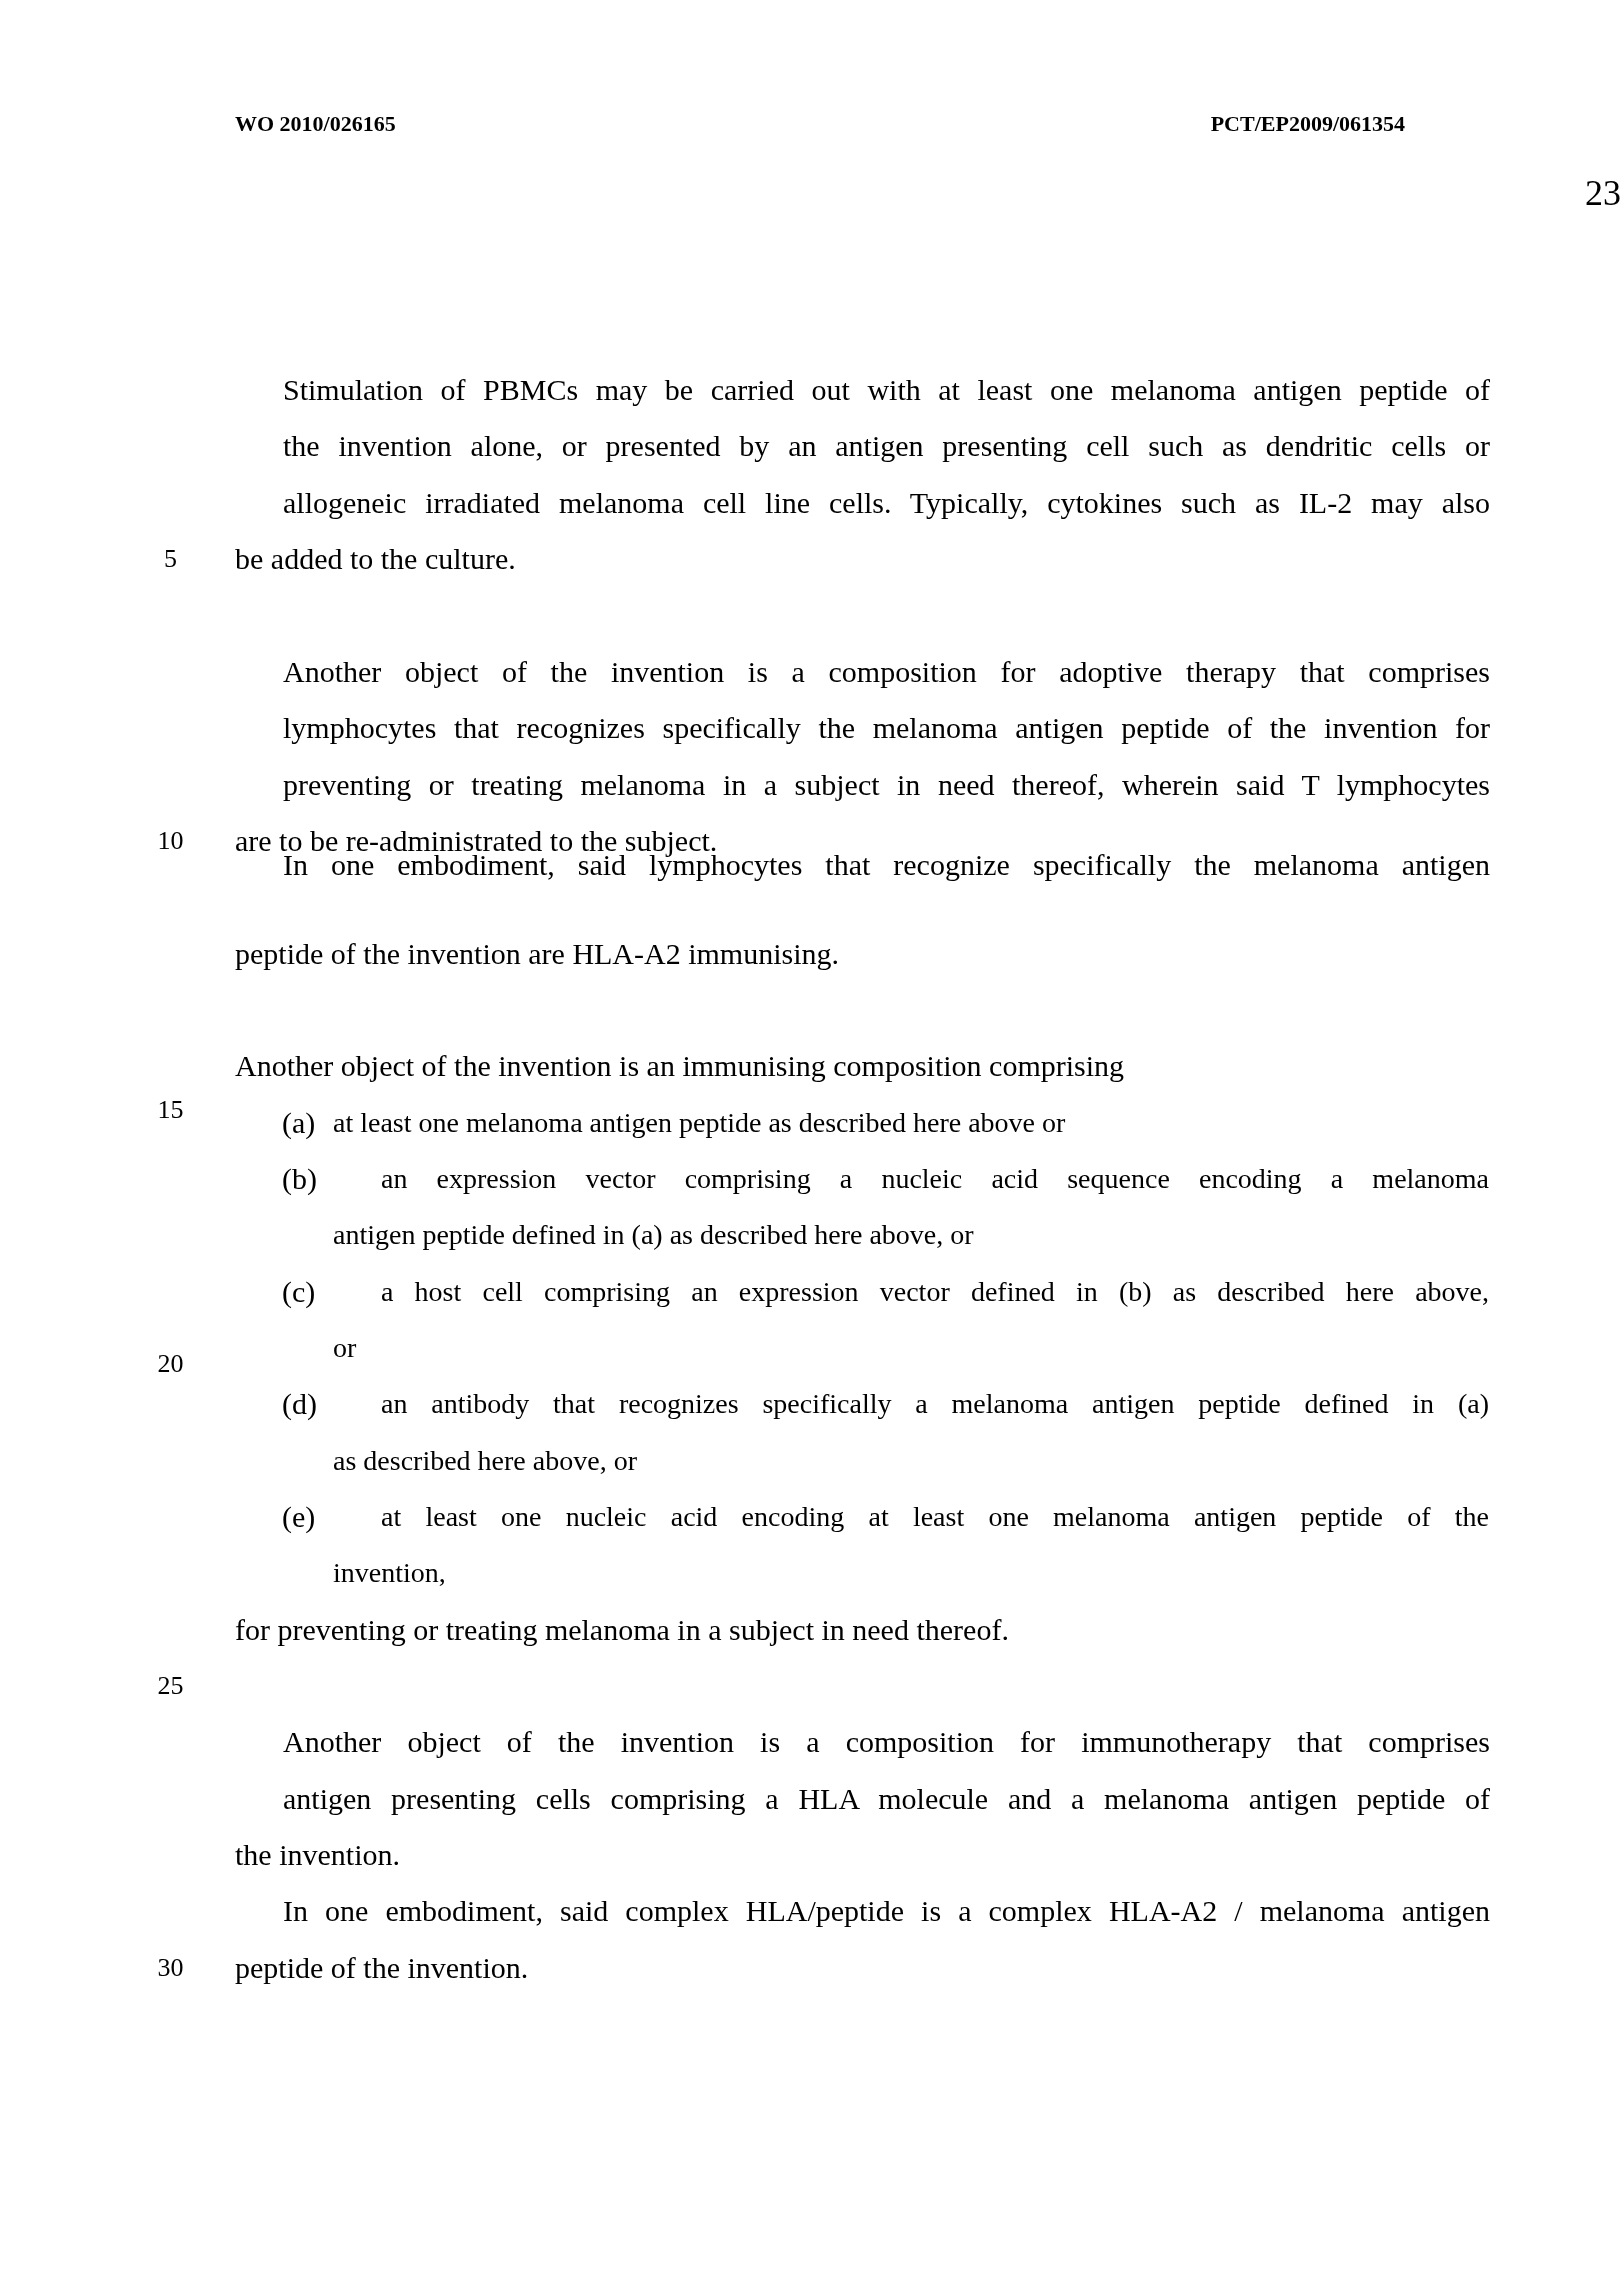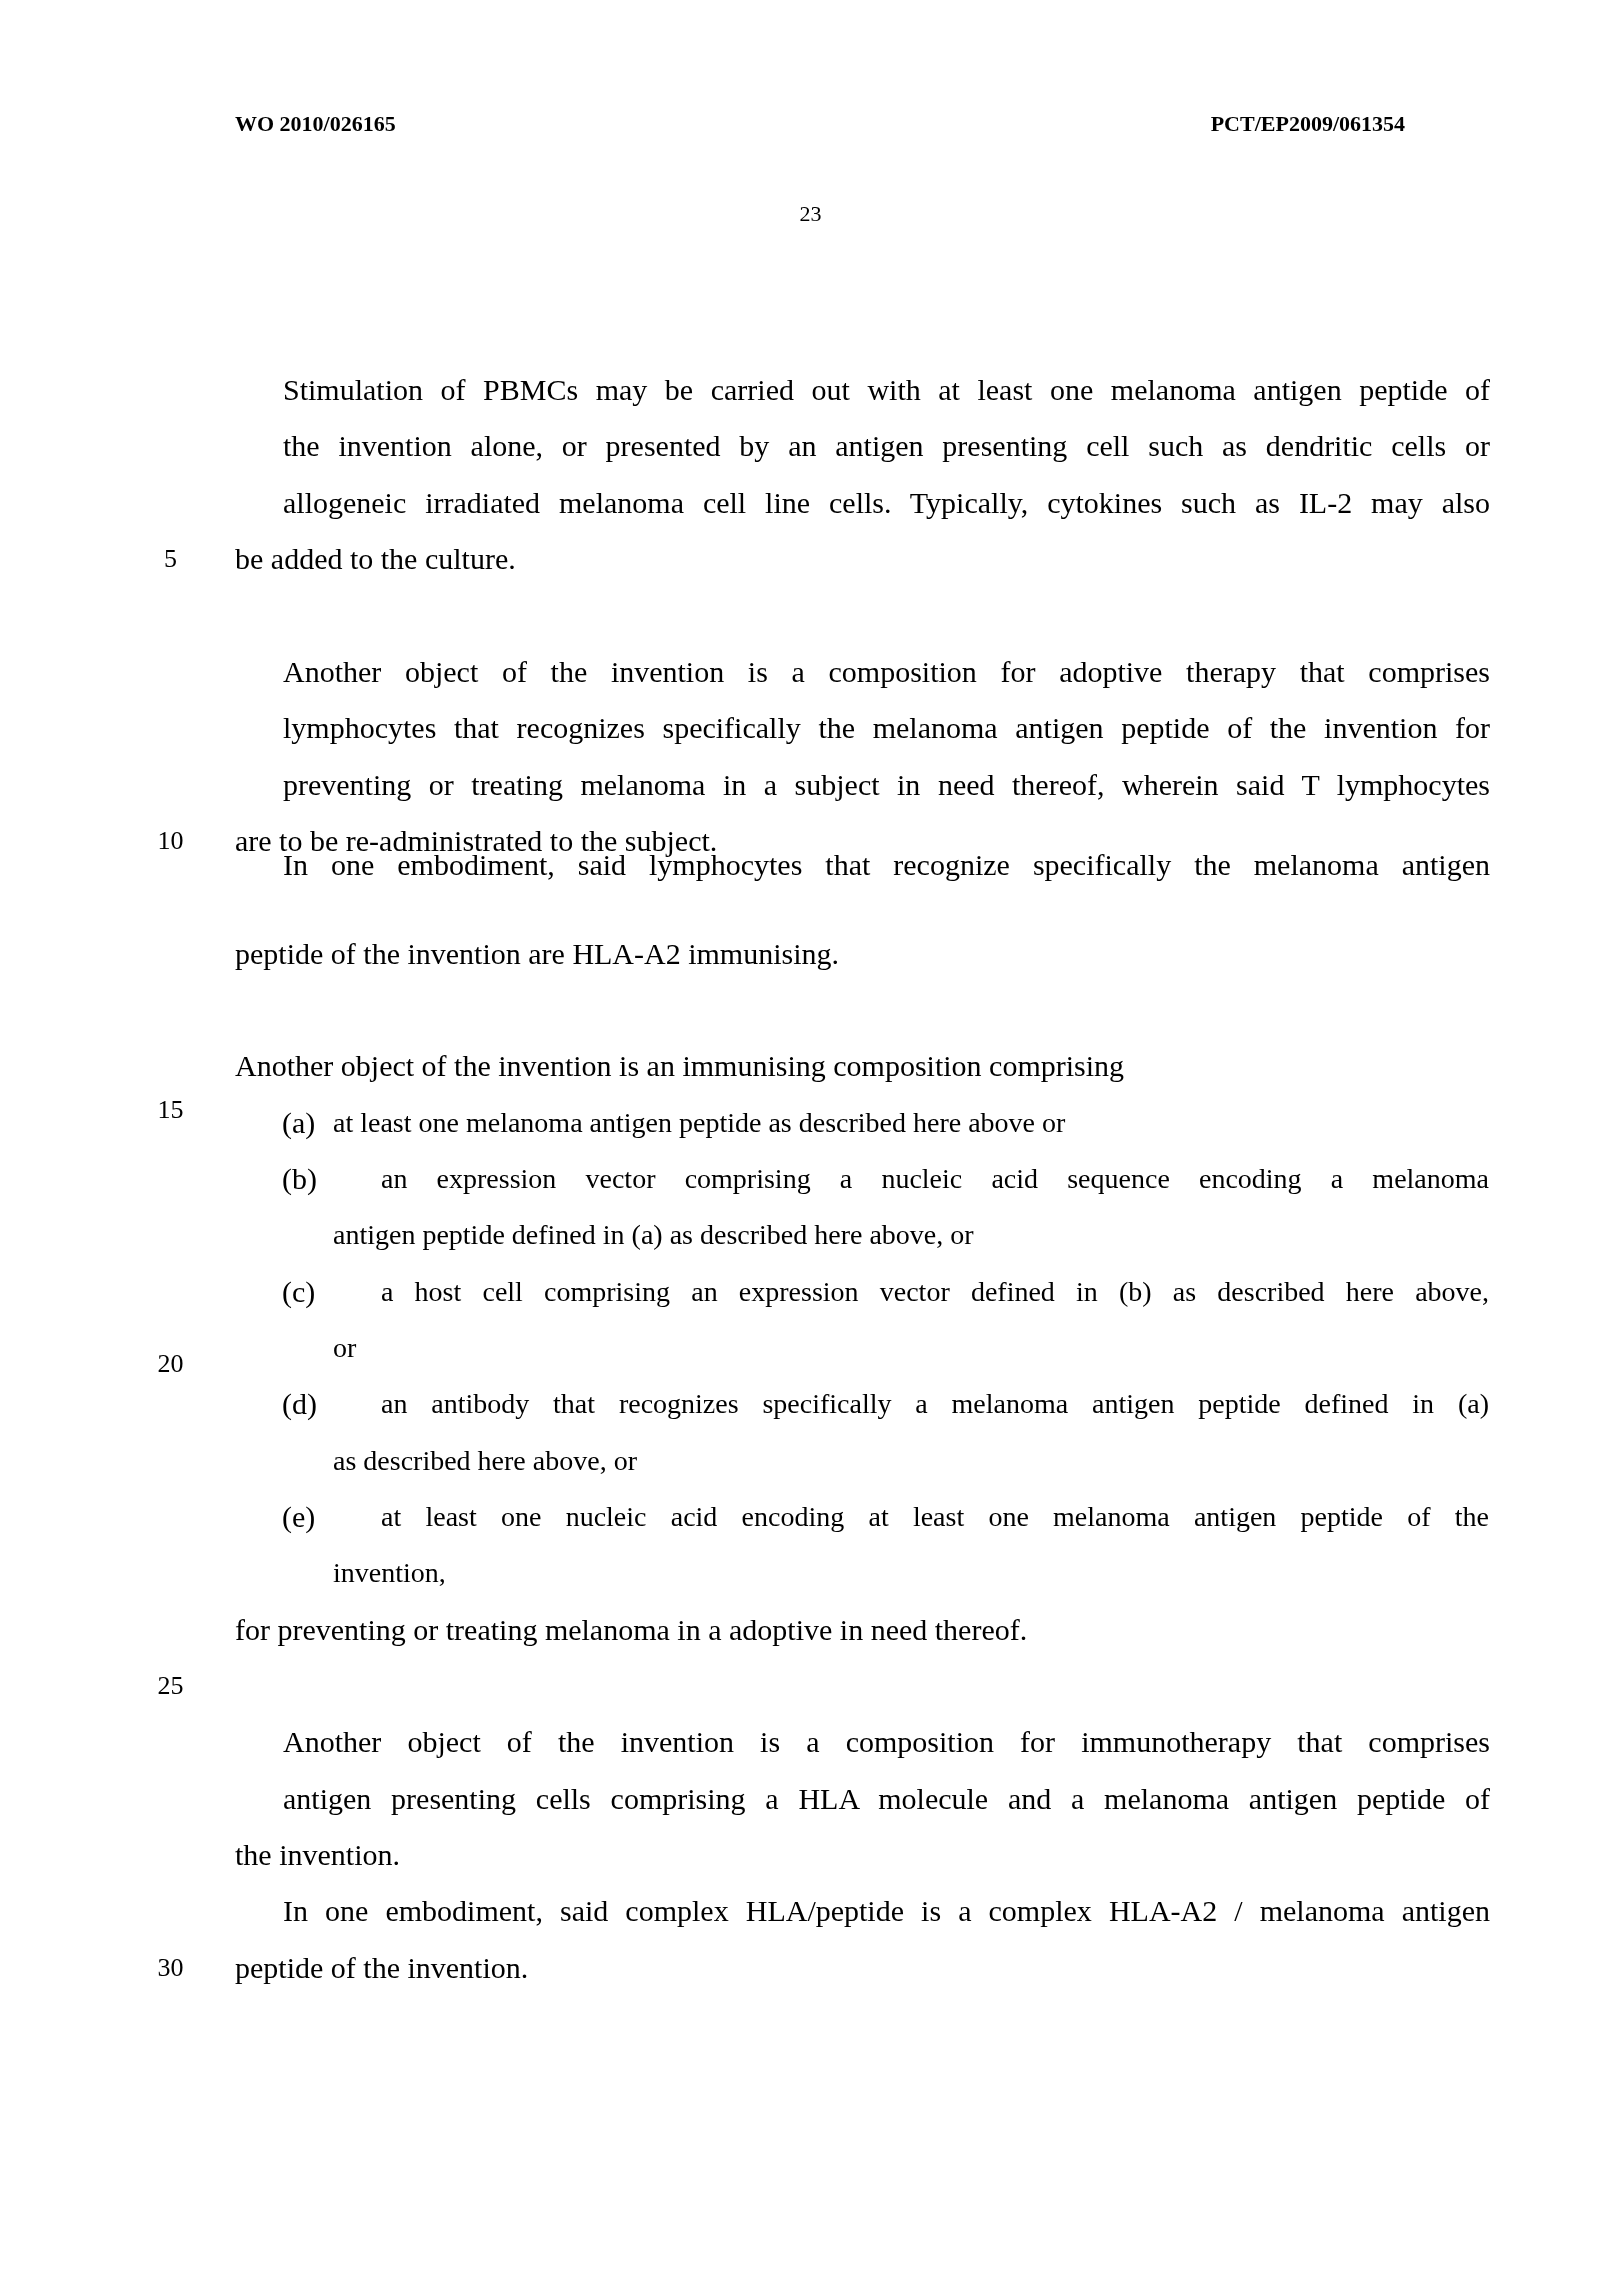--- a/index.html
+++ b/index.html
@@ -8,23 +8,22 @@
     font-family: "Liberation Serif", "DejaVu Serif", serif;
     color: #000000;
   }
   .hdr {
     position: absolute; top: 111px; font-weight: bold; font-size: 22px;
     letter-spacing: 0px;
   }
   .hdr-left { left: 235px; text-align: right; }
   .hdr-right { right: 216px; }
   .pageno {
-    position: absolute; top: 172px; left: 0; width: 100%; text-align: center;
-    font-size: 22px;
-    margin-top: 29px;
+    position: absolute; top: 172px; left: 0; width: 100%; text-align: right;
+    font-size: 36px;
   }
   .line {
     position: absolute; left: 235px; width: 1207px;
     font-size: 30px; line-height: 39px; white-space: nowrap;
   }
   .just { text-align: justify; text-align-last: justify; margin-left: 48px; }
   .lnum {
     position: absolute; left: 151px; width: 39px; text-align: center;
     font-size: 26px; line-height: 39px;
   }
@@ -81,21 +80,21 @@
     <div class="item-text just" style="top:1384px">an antibody that recognizes specifically a melanoma antigen peptide defined in (a)</div>
     <div class="item-text" style="top:1441px">as described here above, or</div>
   </div>
 
   <div>
     <div class="item-label" style="top:1497px">(e)</div>
     <div class="item-text just" style="top:1497px">at least one nucleic acid encoding at least one melanoma antigen peptide of the</div>
     <div class="item-text" style="top:1553px">invention,</div>
   </div>
 
-  <div class="line" style="top:1610px">for preventing or treating melanoma in a adoptive in need thereof.</div>
+  <div class="line" style="top:1610px">for preventing or treating melanoma in a subject in need thereof.</div>
 </div>
 <div class="lnum" style="top:1090px">15</div>
 <div class="lnum" style="top:1344px">20</div>
 <div class="lnum" style="top:1666px">25</div>
 
 <div>
   <div class="line just" style="top:1722px">Another object of the invention is a composition for immunotherapy that comprises</div>
   <div class="line just" style="top:1779px">antigen presenting cells comprising a HLA molecule and a melanoma antigen peptide of</div>
   <div class="line" style="top:1835px">the invention.</div>
   <div class="line just" style="top:1891px">In one embodiment, said complex HLA/peptide is a complex HLA-A2 / melanoma antigen</div>

